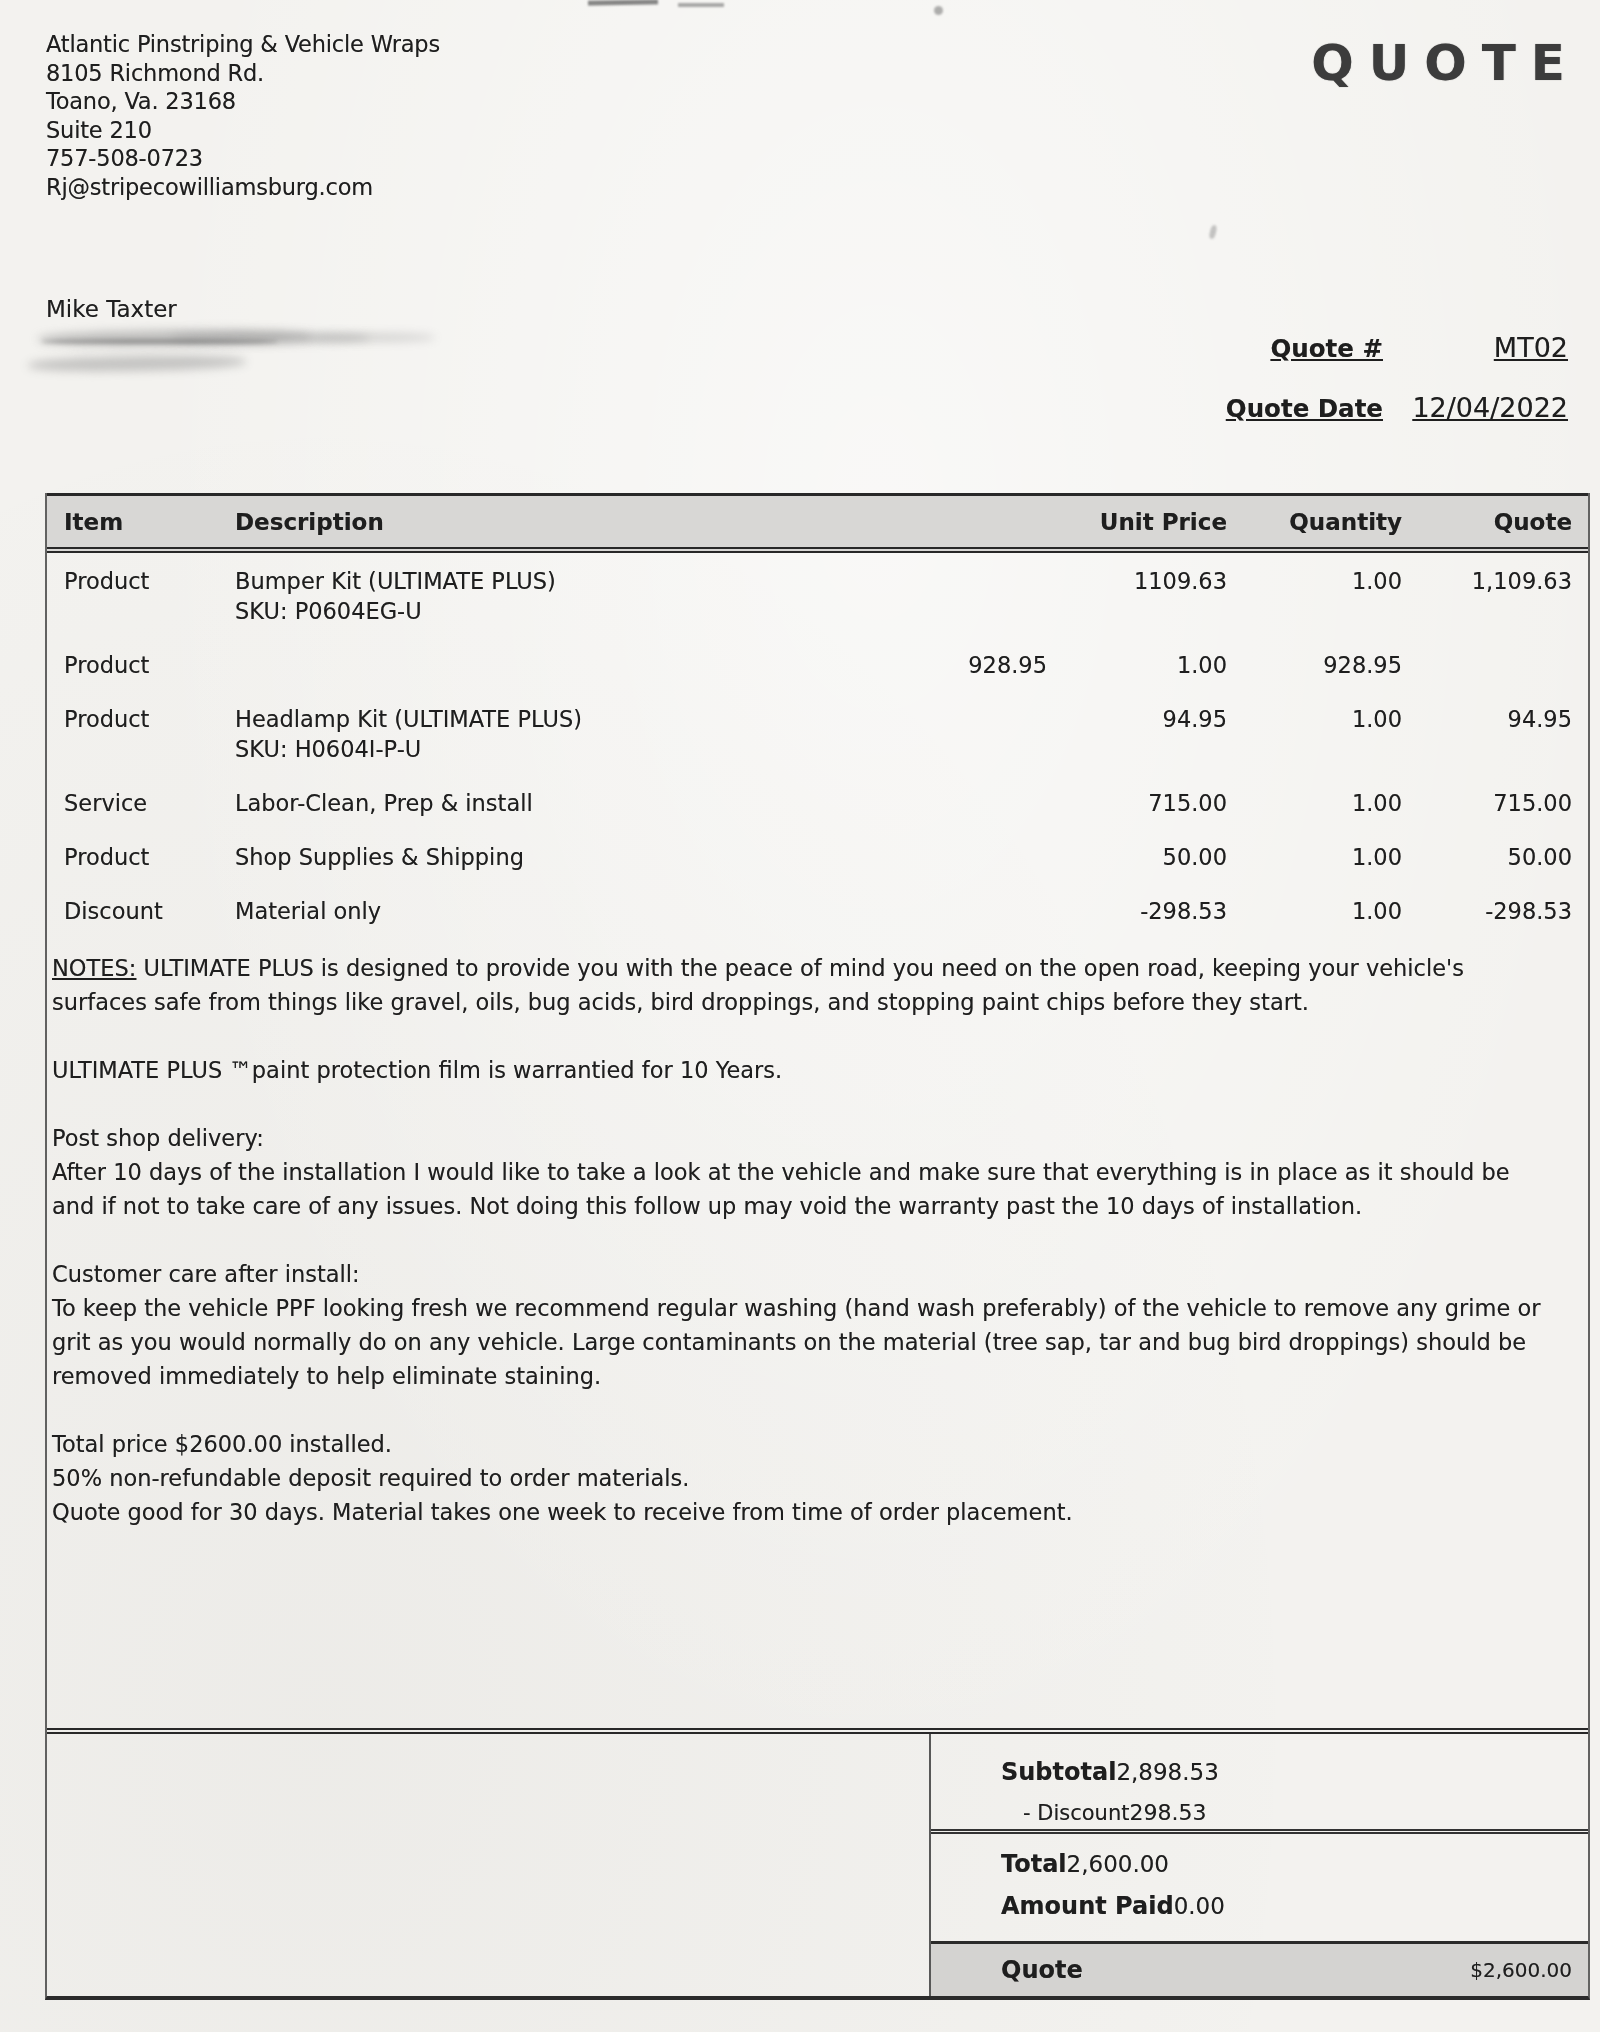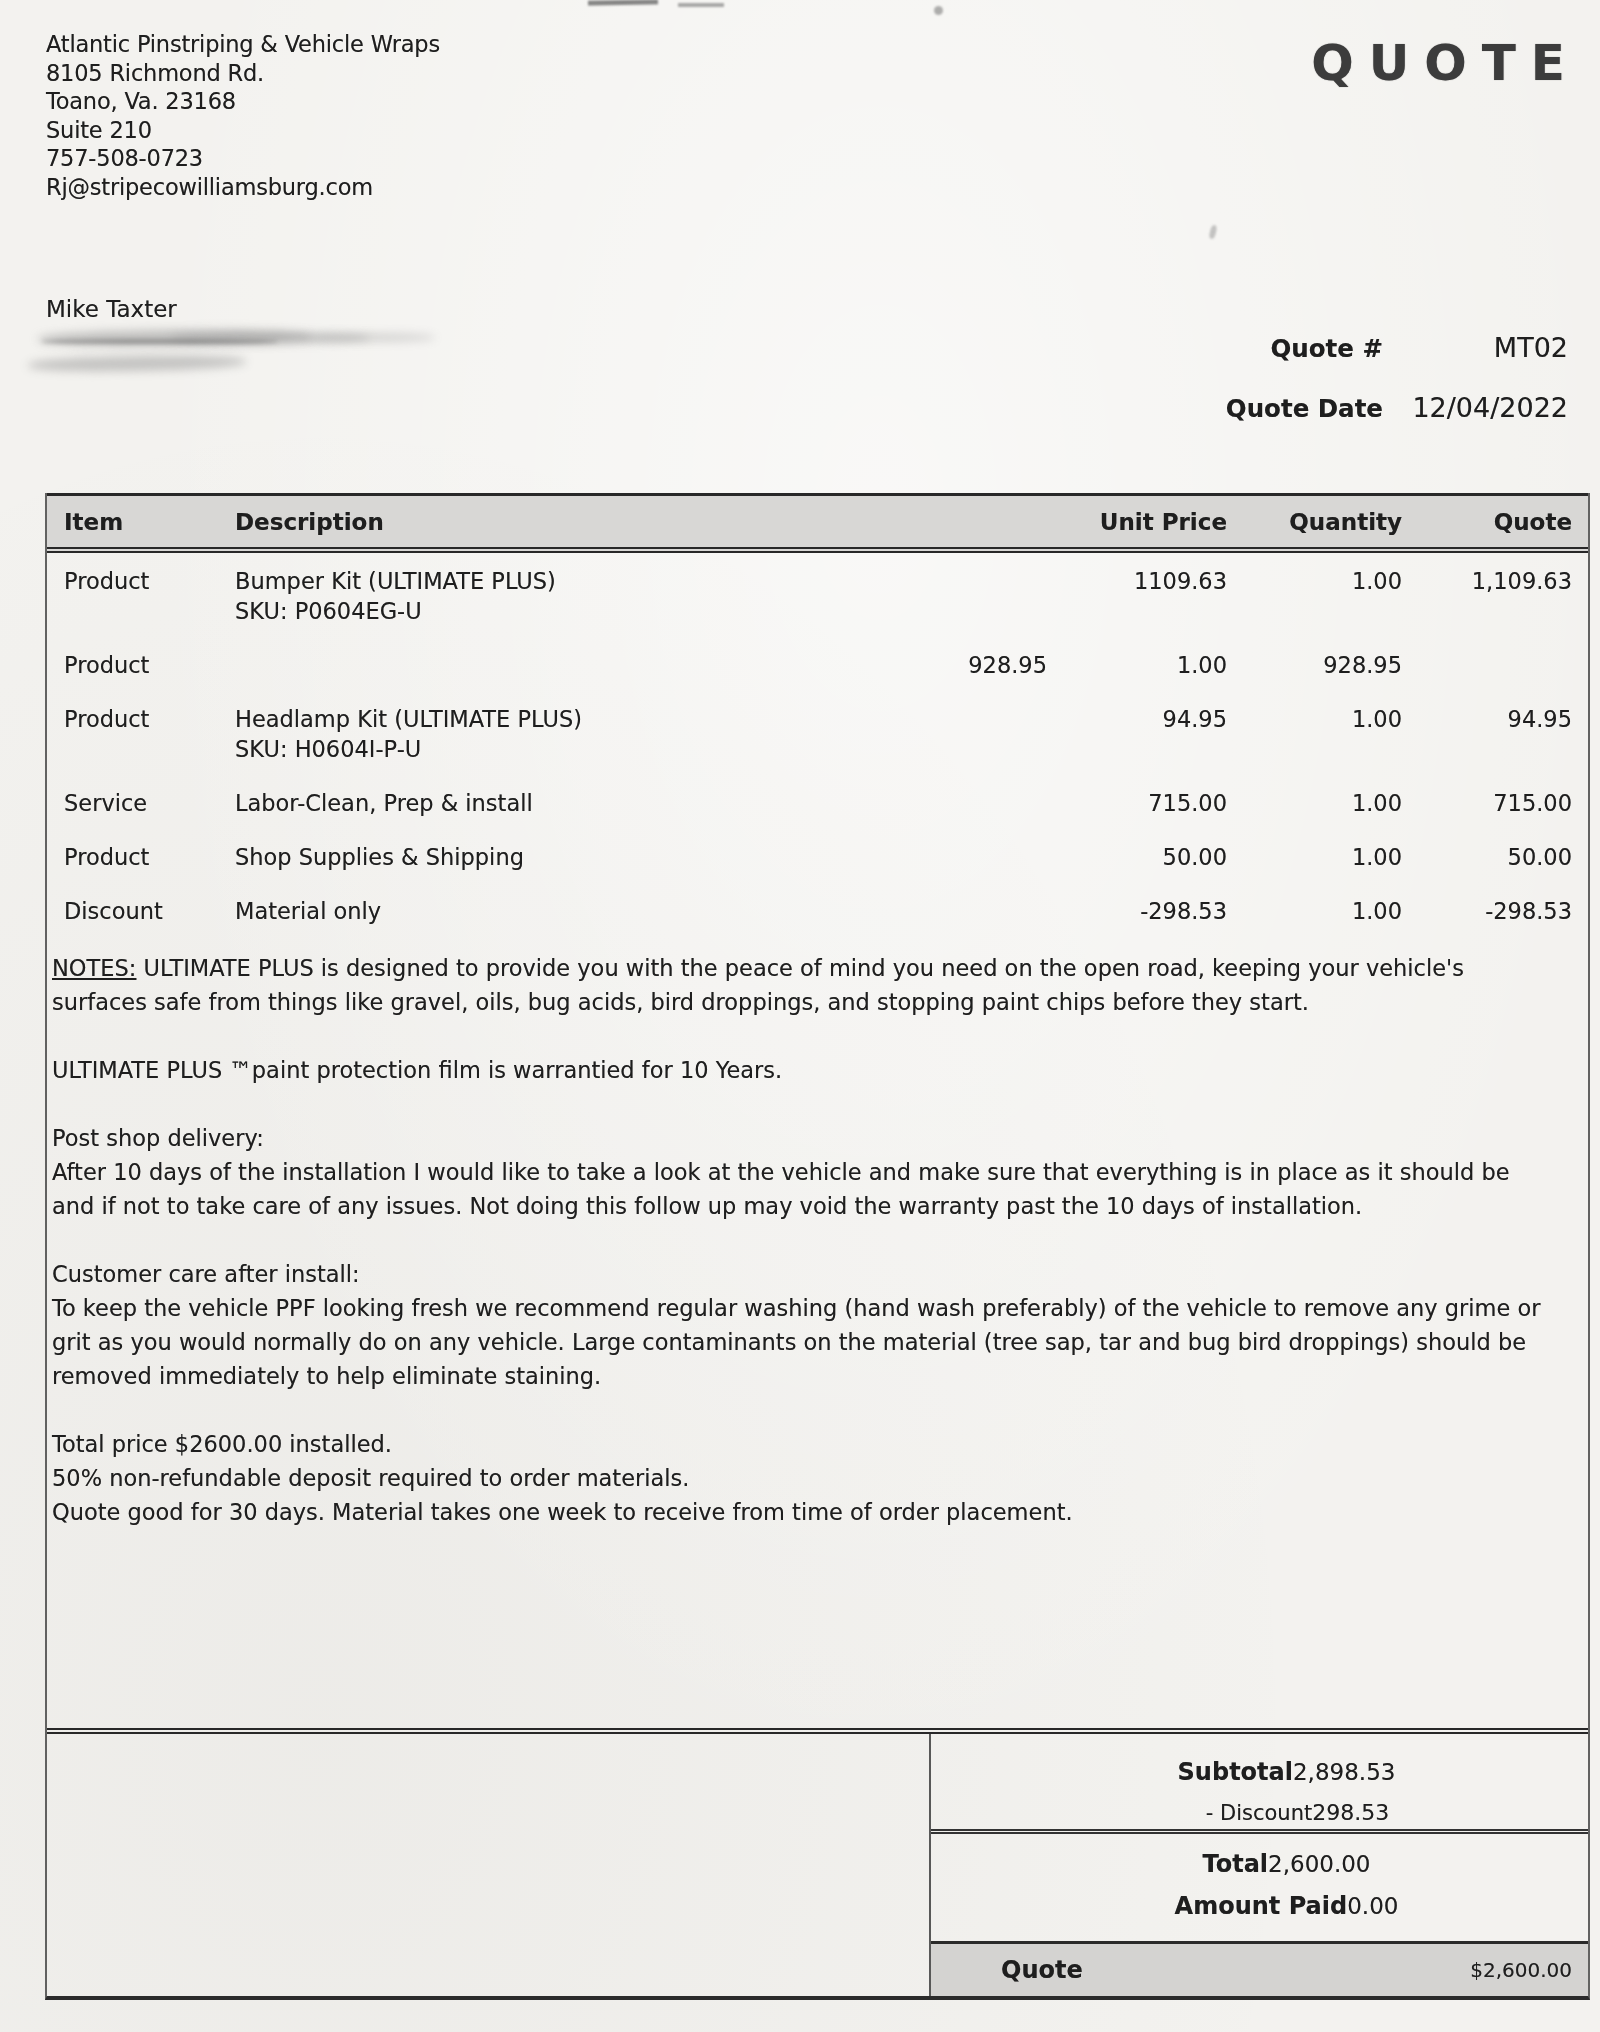--- a/index.html
+++ b/index.html
@@ -22,21 +22,21 @@
   }
   .customer-name { position:absolute; left:46px; top:296px; font-size:23px; }
   
   .redaction { position:absolute; background:#8d8d8d; border-radius:45%; filter:blur(5px); }
   .r1 { left:38px; top:330px; width:272px; height:16px; opacity:.5; transform:rotate(-0.6deg); }
   .r2 { left:170px; top:333px; width:200px; height:10px; opacity:.38; }
   .r3 { left:28px; top:356px; width:218px; height:15px; opacity:.46; transform:rotate(-1deg); }
   .r4 { left:300px; top:333px; width:135px; height:9px; opacity:.3; }
   .r5 { left:42px; top:339px; width:235px; height:5px; opacity:.55; filter:blur(2px); background:#6f6f6f; }
   
-  .meta-row { position:absolute; right:32px; display:flex; align-items:baseline; }
+  .meta-row { position:absolute; right:32px; display:flex; align-items:baseline;text-decoration:underline; }
   .meta-row.m1 { top:332px; }
   .meta-row.m2 { top:392px; }
   .meta-label { font-weight:bold; font-size:24.5px; text-align:right; width:250px; }
   .meta-value { width:185px; text-align:right; font-size:27px; }
   
   .main-box {
     position:absolute; left:45px; top:493px; width:1545px; height:1507px;
     border-left:2px solid rgba(50,50,50,0.75);
     border-right:2px solid rgba(50,50,50,0.75);
     border-bottom:4px solid #2b2b2b;
@@ -57,21 +57,21 @@
   
   .notes { padding:0 42px 0 5px; font-size:22.5px; line-height:34px; }
   .note-block { margin:0 0 34px 0; }
   .note-block.last { margin-bottom:0; }
   .u { text-decoration:underline; }
   .note-title { display:block; }
   
   .bottom { position:absolute; left:0; right:0; bottom:0; height:268px; border-top:6px double #282828; display:flex; box-sizing:border-box; }
   .bottom-left { width:882px; }
   .totals { flex:1; border-left:2px solid rgba(50,50,50,0.8); display:flex; flex-direction:column; font-size:23px; box-sizing:border-box; }
-  .t-row { display:flex; justify-content:center; align-items:baseline; padding:0 16px 0 70px; }
+  .t-row { display:flex; justify-content:flex-start; align-items:baseline; padding:0 16px 0 70px; }
   .t-label { font-weight:bold; font-size:24px; }
   .t-value { font-size:23px; }
   .t-row.subtotal { margin-top:24px; }
   .t-row.discount { margin-top:14px; }
   .t-row.discount .t-label { font-weight:normal; font-size:21px; padding-left:22px; }
   .t-row.discount .t-value { font-size:22px; }
   .sep { border-bottom:5px double #333; margin-top:4px; }
   .t-row.total { margin-top:16px; }
   .t-row.paid { margin-top:14px; }
   .quote-row {

